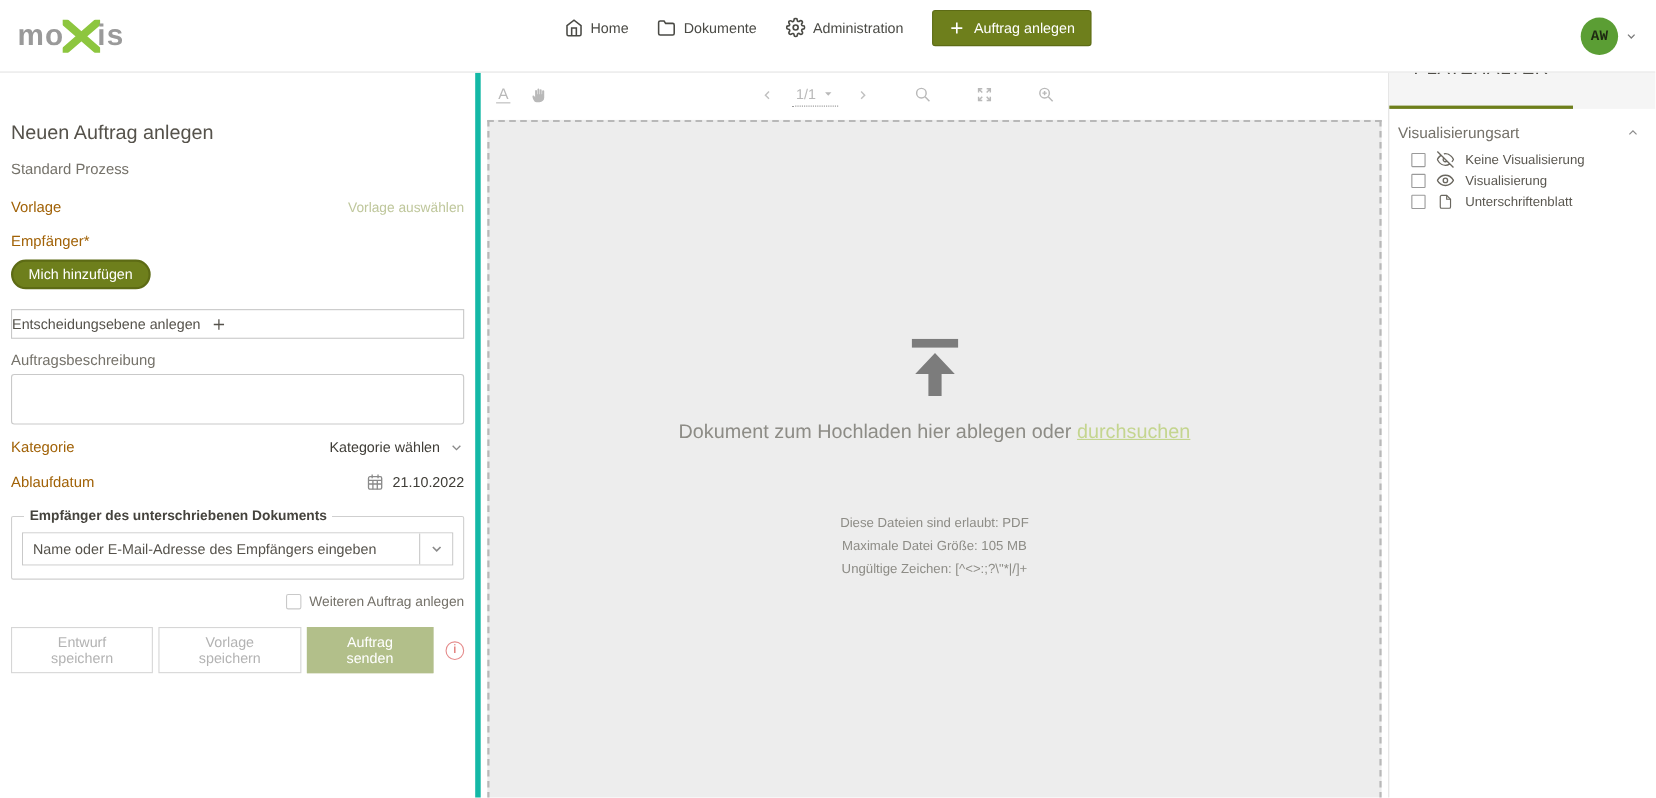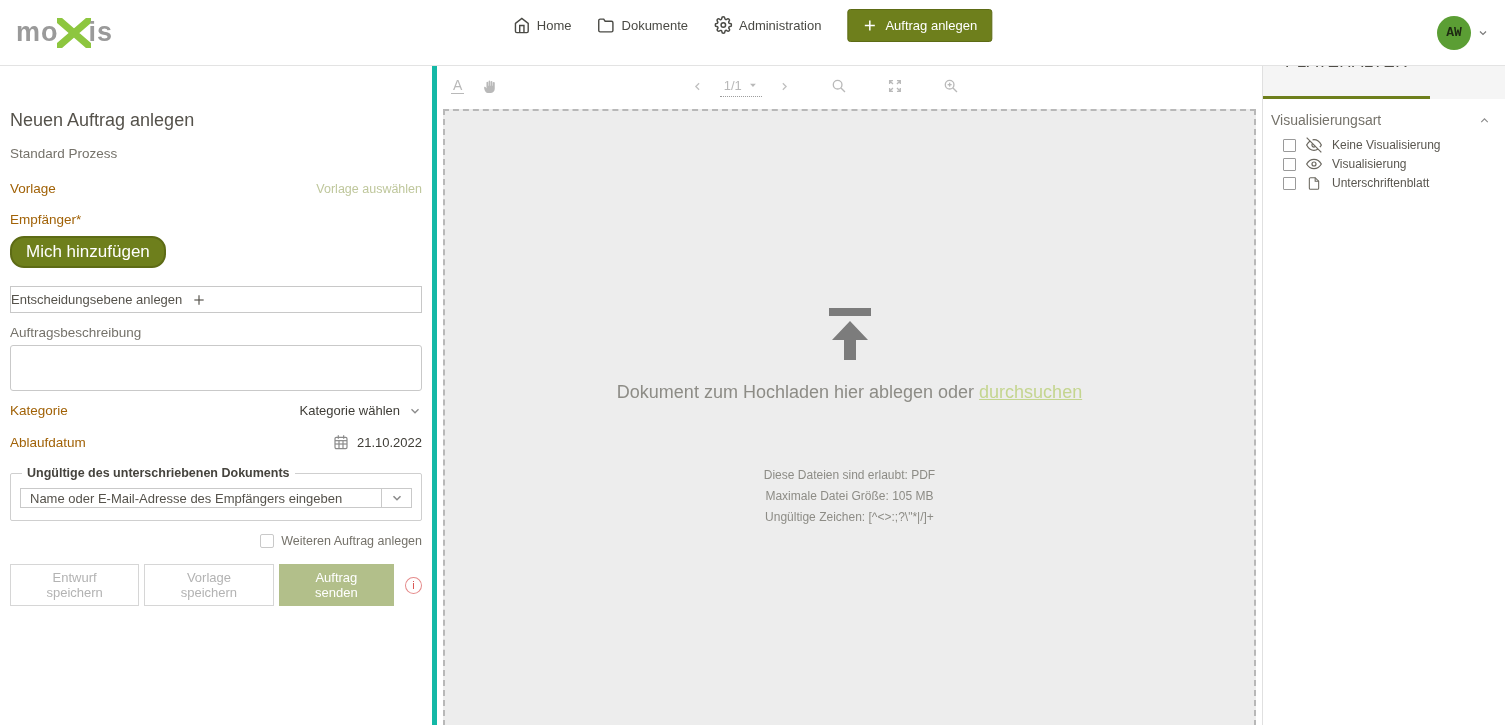--- a/index.html
+++ b/index.html
@@ -30,34 +30,34 @@
     padding:44px 10px 0 10px; }
   .center-panel { flex:1; display:flex; flex-direction:column; min-width:0; }
   .right-panel { width:243px; flex:0 0 243px; border-left:1px solid #e0e0e0; }
 
   
   .form-title { font-size:18px; font-weight:400; color:#55524b; margin-bottom:15px; }
   .form-sub { font-size:13.5px; color:#75726a; margin-bottom:20px; }
   .form-row { display:flex; justify-content:space-between; align-items:center; margin-bottom:16px; }
   .lbl { font-size:13.5px; color:#a16207; }
   .pale-link { font-size:12.5px; color:#bfc79c; cursor:pointer; text-decoration:none; }
-  .pill-btn { background:#6e7f1c; border:2px solid #5d6b15; color:#fff; font-size:17px;
+  .pill-btn { background:#6e7f1c; border:2px solid #5d6b15; color:#fff; font-size:13px;
     border-radius:14px; padding:4px 14px; cursor:pointer; font-family:inherit; margin:2px 0 18px; display:block; }
   .wide-btn { width:100%; border:1px solid #c8c8c8; background:#fff; color:#55524b;
     font-size:13px; padding:5px 0; display:flex; align-items:center; justify-content:flex-start;
     gap:10px; cursor:pointer; font-family:inherit; margin-bottom:12px; }
   .wide-btn svg { stroke:#55524b; }
   .textarea-lbl { font-size:13.5px; color:#75726a; display:block; margin-bottom:5px; }
   textarea { width:100%; height:46px; border:1px solid #c9c9c9; border-radius:3px;
     resize:none; margin-bottom:8px; font-family:inherit; font-size:13px; padding:6px; }
   .value { font-size:13px; color:#3f3d37; display:flex; align-items:center; gap:8px; cursor:pointer; }
   .value svg { stroke:#8a8a8a; }
   fieldset { border:1px solid #cfcfcf; border-radius:2px; margin-top:4px; padding:8px 9px 12px; }
   legend { font-size:12.5px; font-weight:bold; color:#45433d; padding:0 5px; margin-left:2px; }
-  .select-wrap { display:flex; border:1px solid #c9c9c9; height:20px; background:#fff; }
+  .select-wrap { display:flex; border:1px solid #c9c9c9; height:30px; background:#fff; }
   .select-wrap input { flex:1; border:none; outline:none; font-size:13px; padding:0 9px;
     font-family:inherit; color:#3f3d37; }
   .select-wrap input::placeholder { color:#55524b; opacity:1; }
   .select-toggle { width:30px; border-left:1px solid #c9c9c9; display:flex; align-items:center;
     justify-content:center; cursor:pointer; background:#fff; }
   .chk-row { display:flex; justify-content:flex-end; align-items:center; gap:7px; margin:13px 0 16px; }
   .chk { width:14px; height:14px; border:1px solid #c9c9c9; border-radius:2px; background:#fff;
     display:inline-block; cursor:pointer; }
   .chk-lbl { font-size:12.5px; color:#75726a; }
   .btn-row { display:flex; justify-content:flex-end; align-items:center; gap:5px; }
@@ -200,21 +200,21 @@
             <line x1="3" y1="10" x2="21" y2="10"></line>
             <line x1="3" y1="15" x2="21" y2="15"></line>
             <line x1="9" y1="10" x2="9" y2="22"></line>
             <line x1="15" y1="10" x2="15" y2="22"></line>
           </svg>
         <span>21.10.2022</span>
       </span>
     </div>
 
     <fieldset>
-      <legend>Ungültige des unterschriebenen Dokuments</legend>
+      <legend>Empfänger des unterschriebenen Dokuments</legend>
       <div class="select-wrap">
         <input type="text" placeholder="Name oder E-Mail-Adresse des Empfängers eingeben" style="">
         <span class="select-toggle">
           <svg width="14" height="14" viewBox="0 0 24 24" fill="none" stroke="#8a8a8a" stroke-width="2.6">
               <polyline points="6 9 12 15 18 9"></polyline>
             </svg>
         </span>
       </div>
     </fieldset>
 

